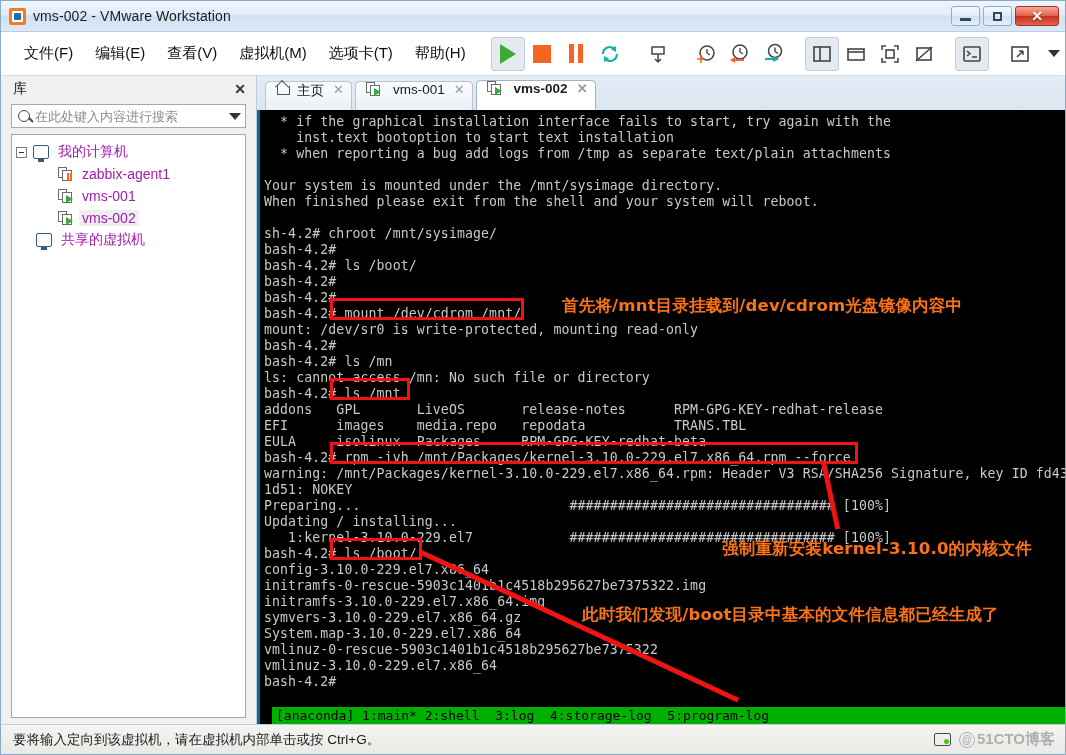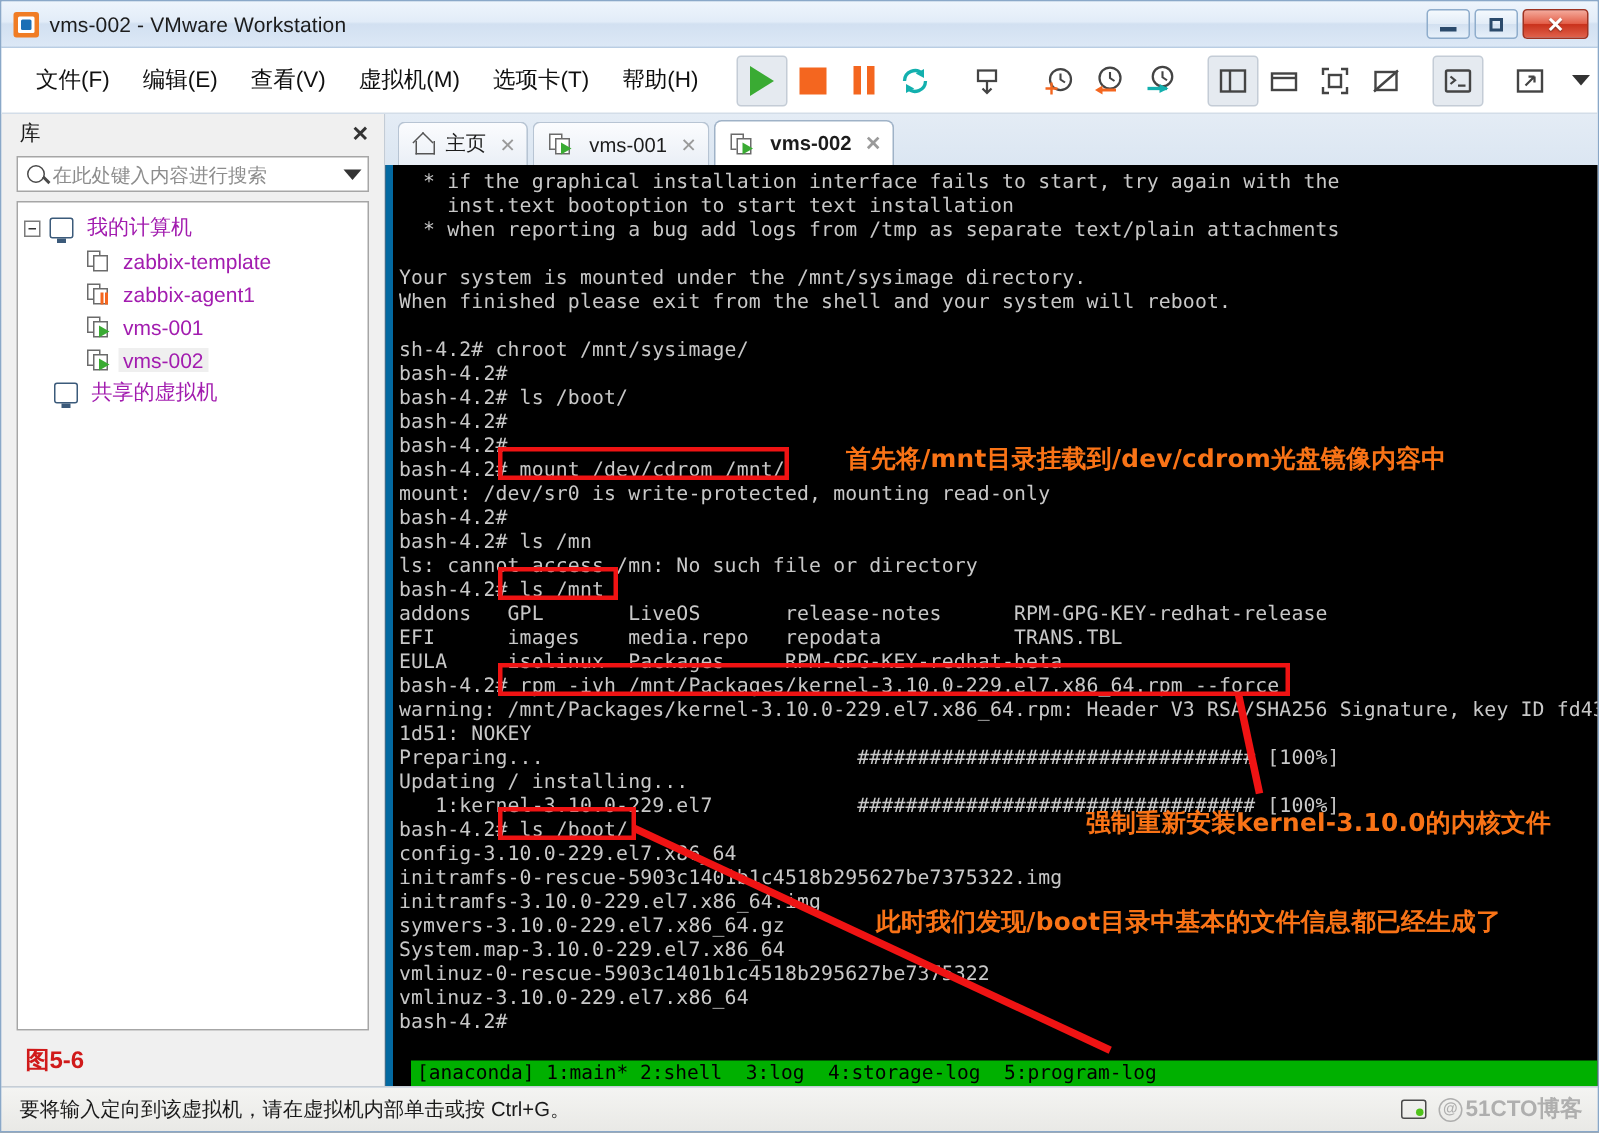--- a/index.html
+++ b/index.html
@@ -200,21 +200,21 @@
 
   
   .right-pane { flex: 1 1 auto; display: flex; flex-direction: column; min-width: 0;
                 background: #e9eef4; }
   .tabstrip {
     height: 34px; display: flex; align-items: flex-end;
     padding-left: 8px; flex: 0 0 auto; gap: 3px;
     background: linear-gradient(to bottom,#e4ecf5,#dbe6f2);
   }
   .tab {
-    height: 29px; display: flex; align-items: center;
+    height: 29px; display: flex; align-items: flex-start;
     padding: 0 7px 0 10px;
     border: 1px solid #b7c4d3; border-bottom: none;
     border-radius: 5px 5px 0 0;
     background: linear-gradient(to bottom,#fbfcfe,#eaeff6);
     font-size: 13.5px; color: #1c1c1c; gap: 6px; white-space: nowrap; margin-top: 48px;
   }
   .tab.active {
     background: #ffffff; font-weight: bold;
     border-color: #9fb2c7;
     height: 30px;
@@ -230,21 +230,21 @@
   .ic-home::after {
     content:""; position:absolute; left:1px; top:0px; width:9px; height:9px;
     border-left: 1.5px solid #555; border-top: 1.5px solid #555;
     transform: rotate(45deg); transform-origin: center;
   }
 
   
   .term-frame {
     flex: 1 1 auto; margin: 0; position: relative;
     background: #000; overflow: hidden;
-    border-left: 5px solid #0369a1;
+    border-left: 3px solid #0369a1;
   }
   .term {
     position: absolute; inset: 0;
     font-family: "DejaVu Sans Mono", "Liberation Mono", monospace;
     font-size: 13.2px; line-height: 16px;
     color: #c8c8c8;
     padding: 4px 0 0 4px;
     white-space: pre;
     letter-spacing: 0.1px;
   }
@@ -462,27 +462,20 @@
         </div>
       </div>
 
       <div class="tree">
         <div class="tree-row">
           <div class="expander"></div>
           <div class="ic-host"></div>
           <span class="tree-label">我的计算机</span>
         </div>
 
-        <div class="tree-row indent-child">
-          <div class="ic-vm">
-            <div class="back"></div>
-              <div class="front"></div>
-          </div>
-          <span class="tree-label">zabbix-template</span>
-        </div>
 
 
         <div class="tree-row indent-child">
           <div class="ic-vm">
             <div class="back"></div>
               <div class="front"></div>
             <div class="badge">
                 <div class="badge-pause">
                   <i></i>
                   <i></i>
@@ -513,21 +506,20 @@
           </div>
           <span class="tree-label">vms-002</span>
         </div>
 
         <div class="tree-row indent1">
           <div class="ic-host"></div>
           <span class="tree-label">共享的虚拟机</span>
         </div>
       </div>
 
-      <div class="fig-label">图5-6</div>
     </div>
 
     <div class="right-pane">
 
       <div class="tabstrip">
         <div class="tab">
           <span class="ic-home"></span>
           <span>主页</span>
           <span class="tab-close">✕</span>
         </div>

